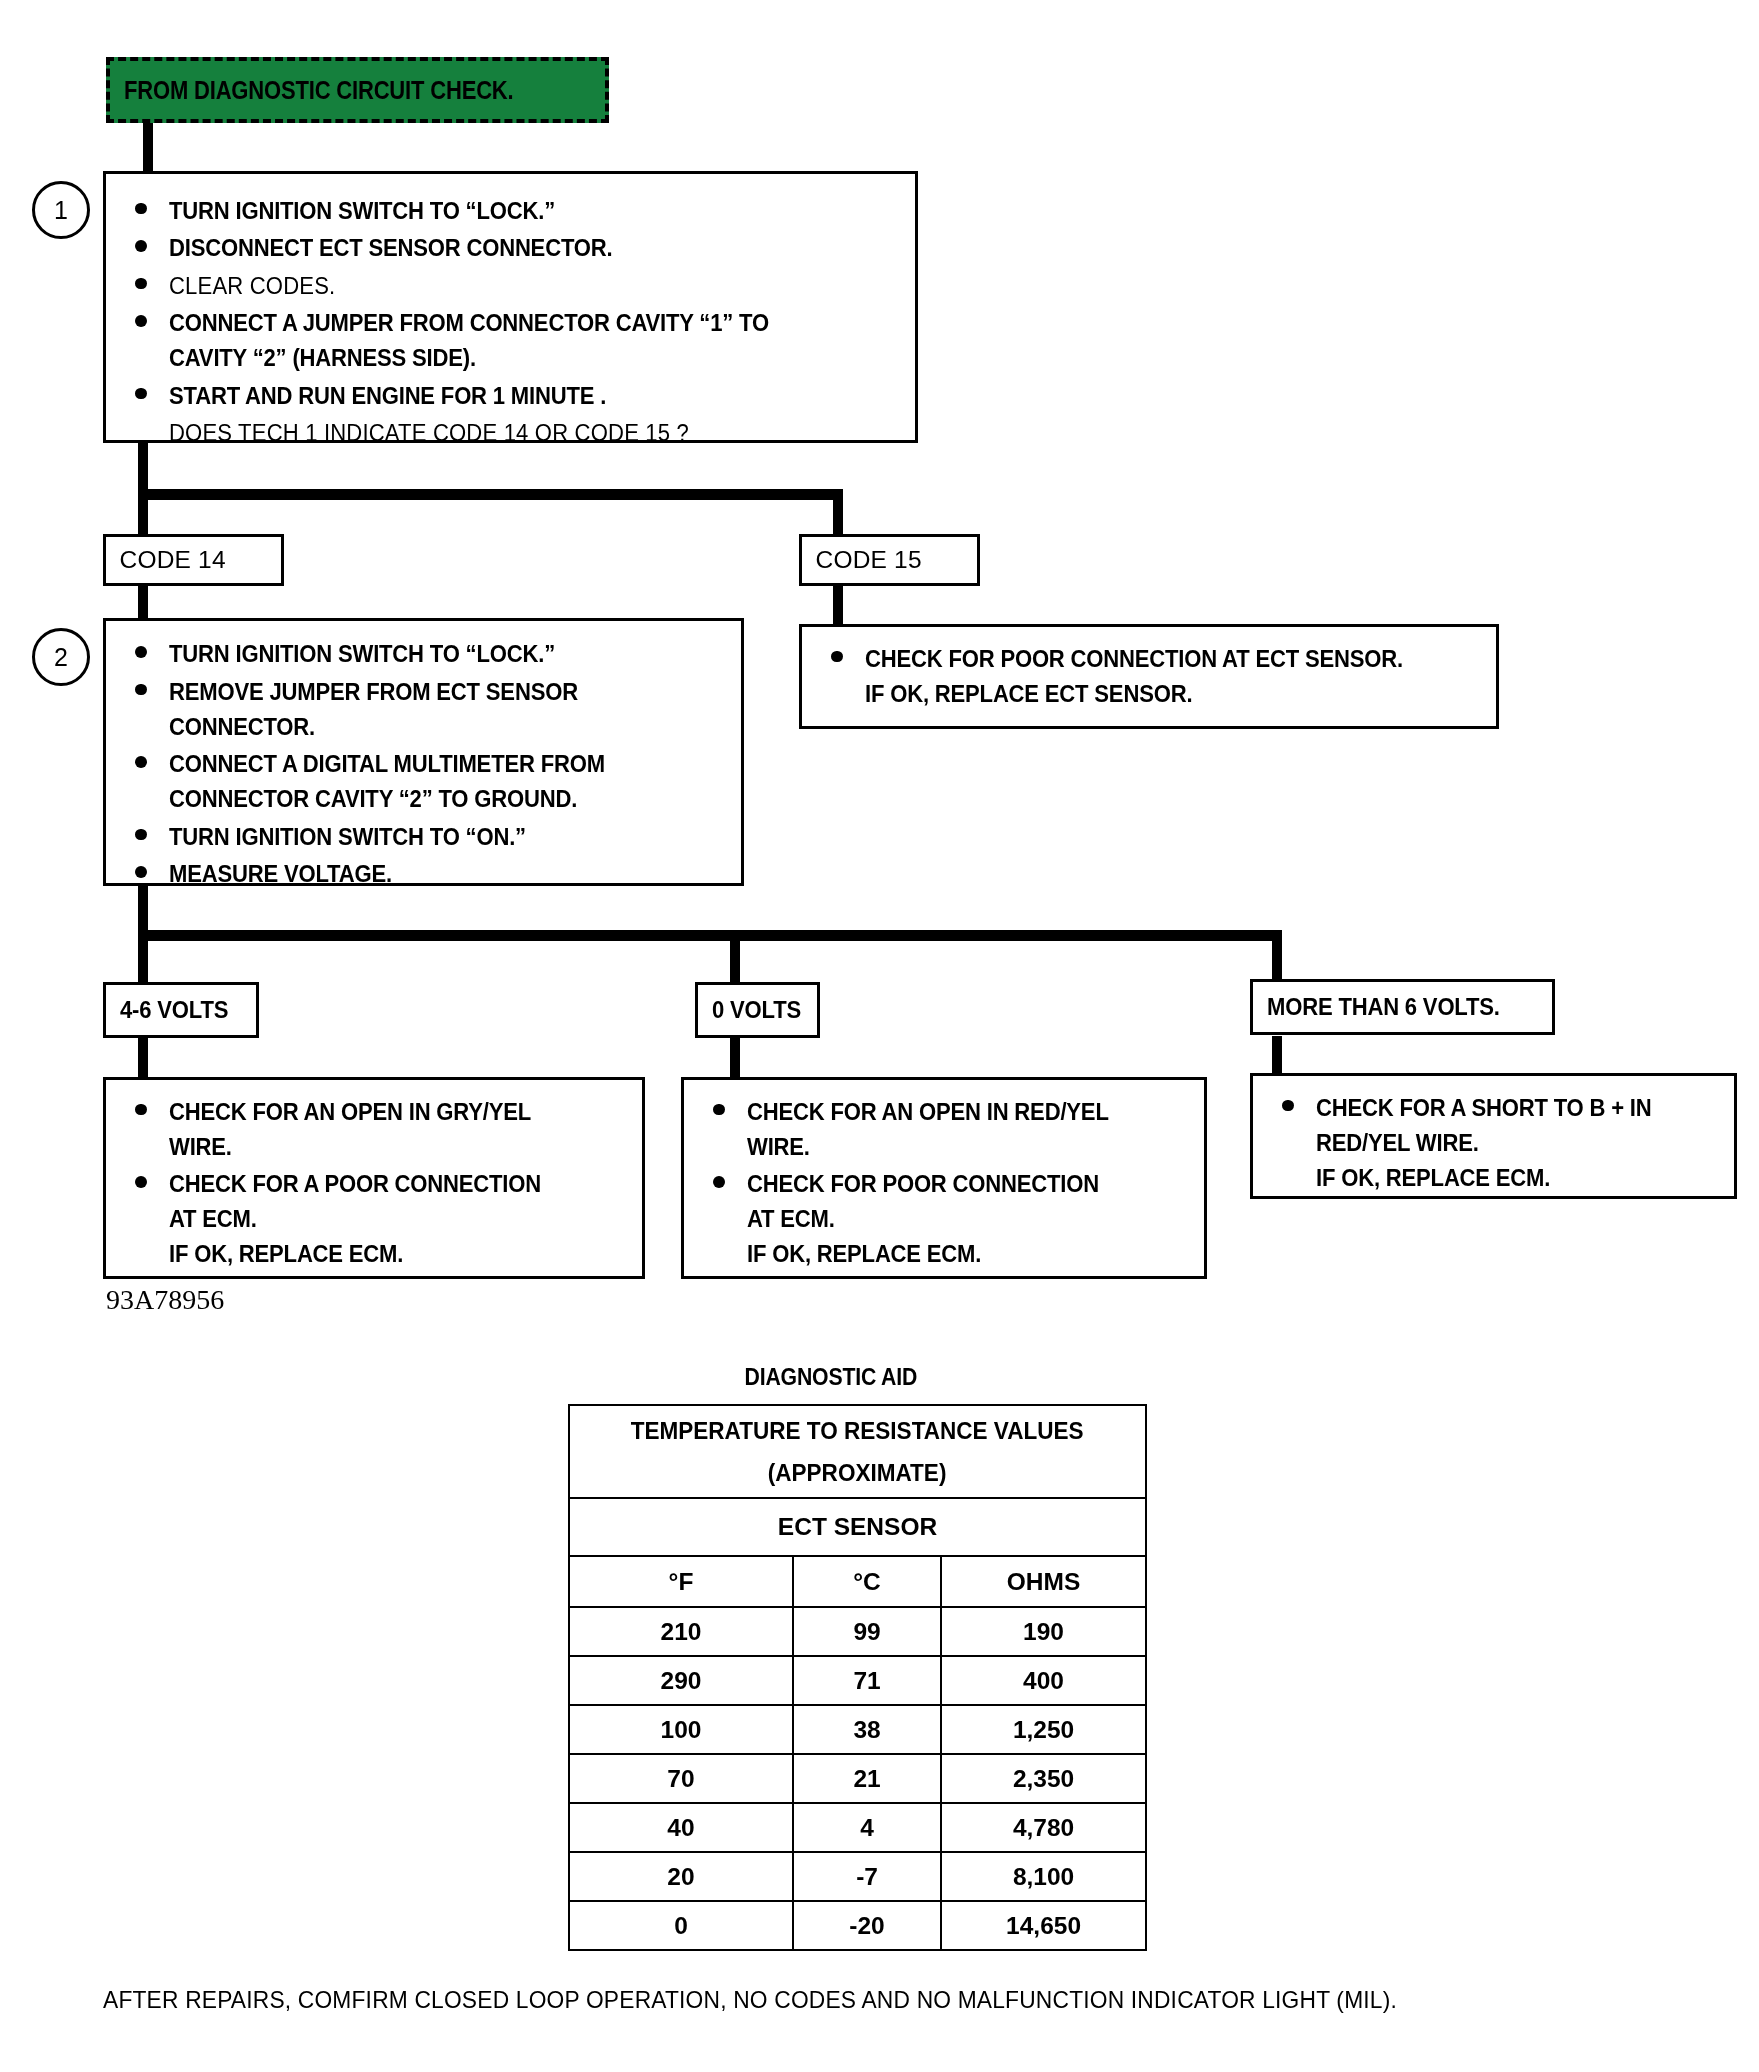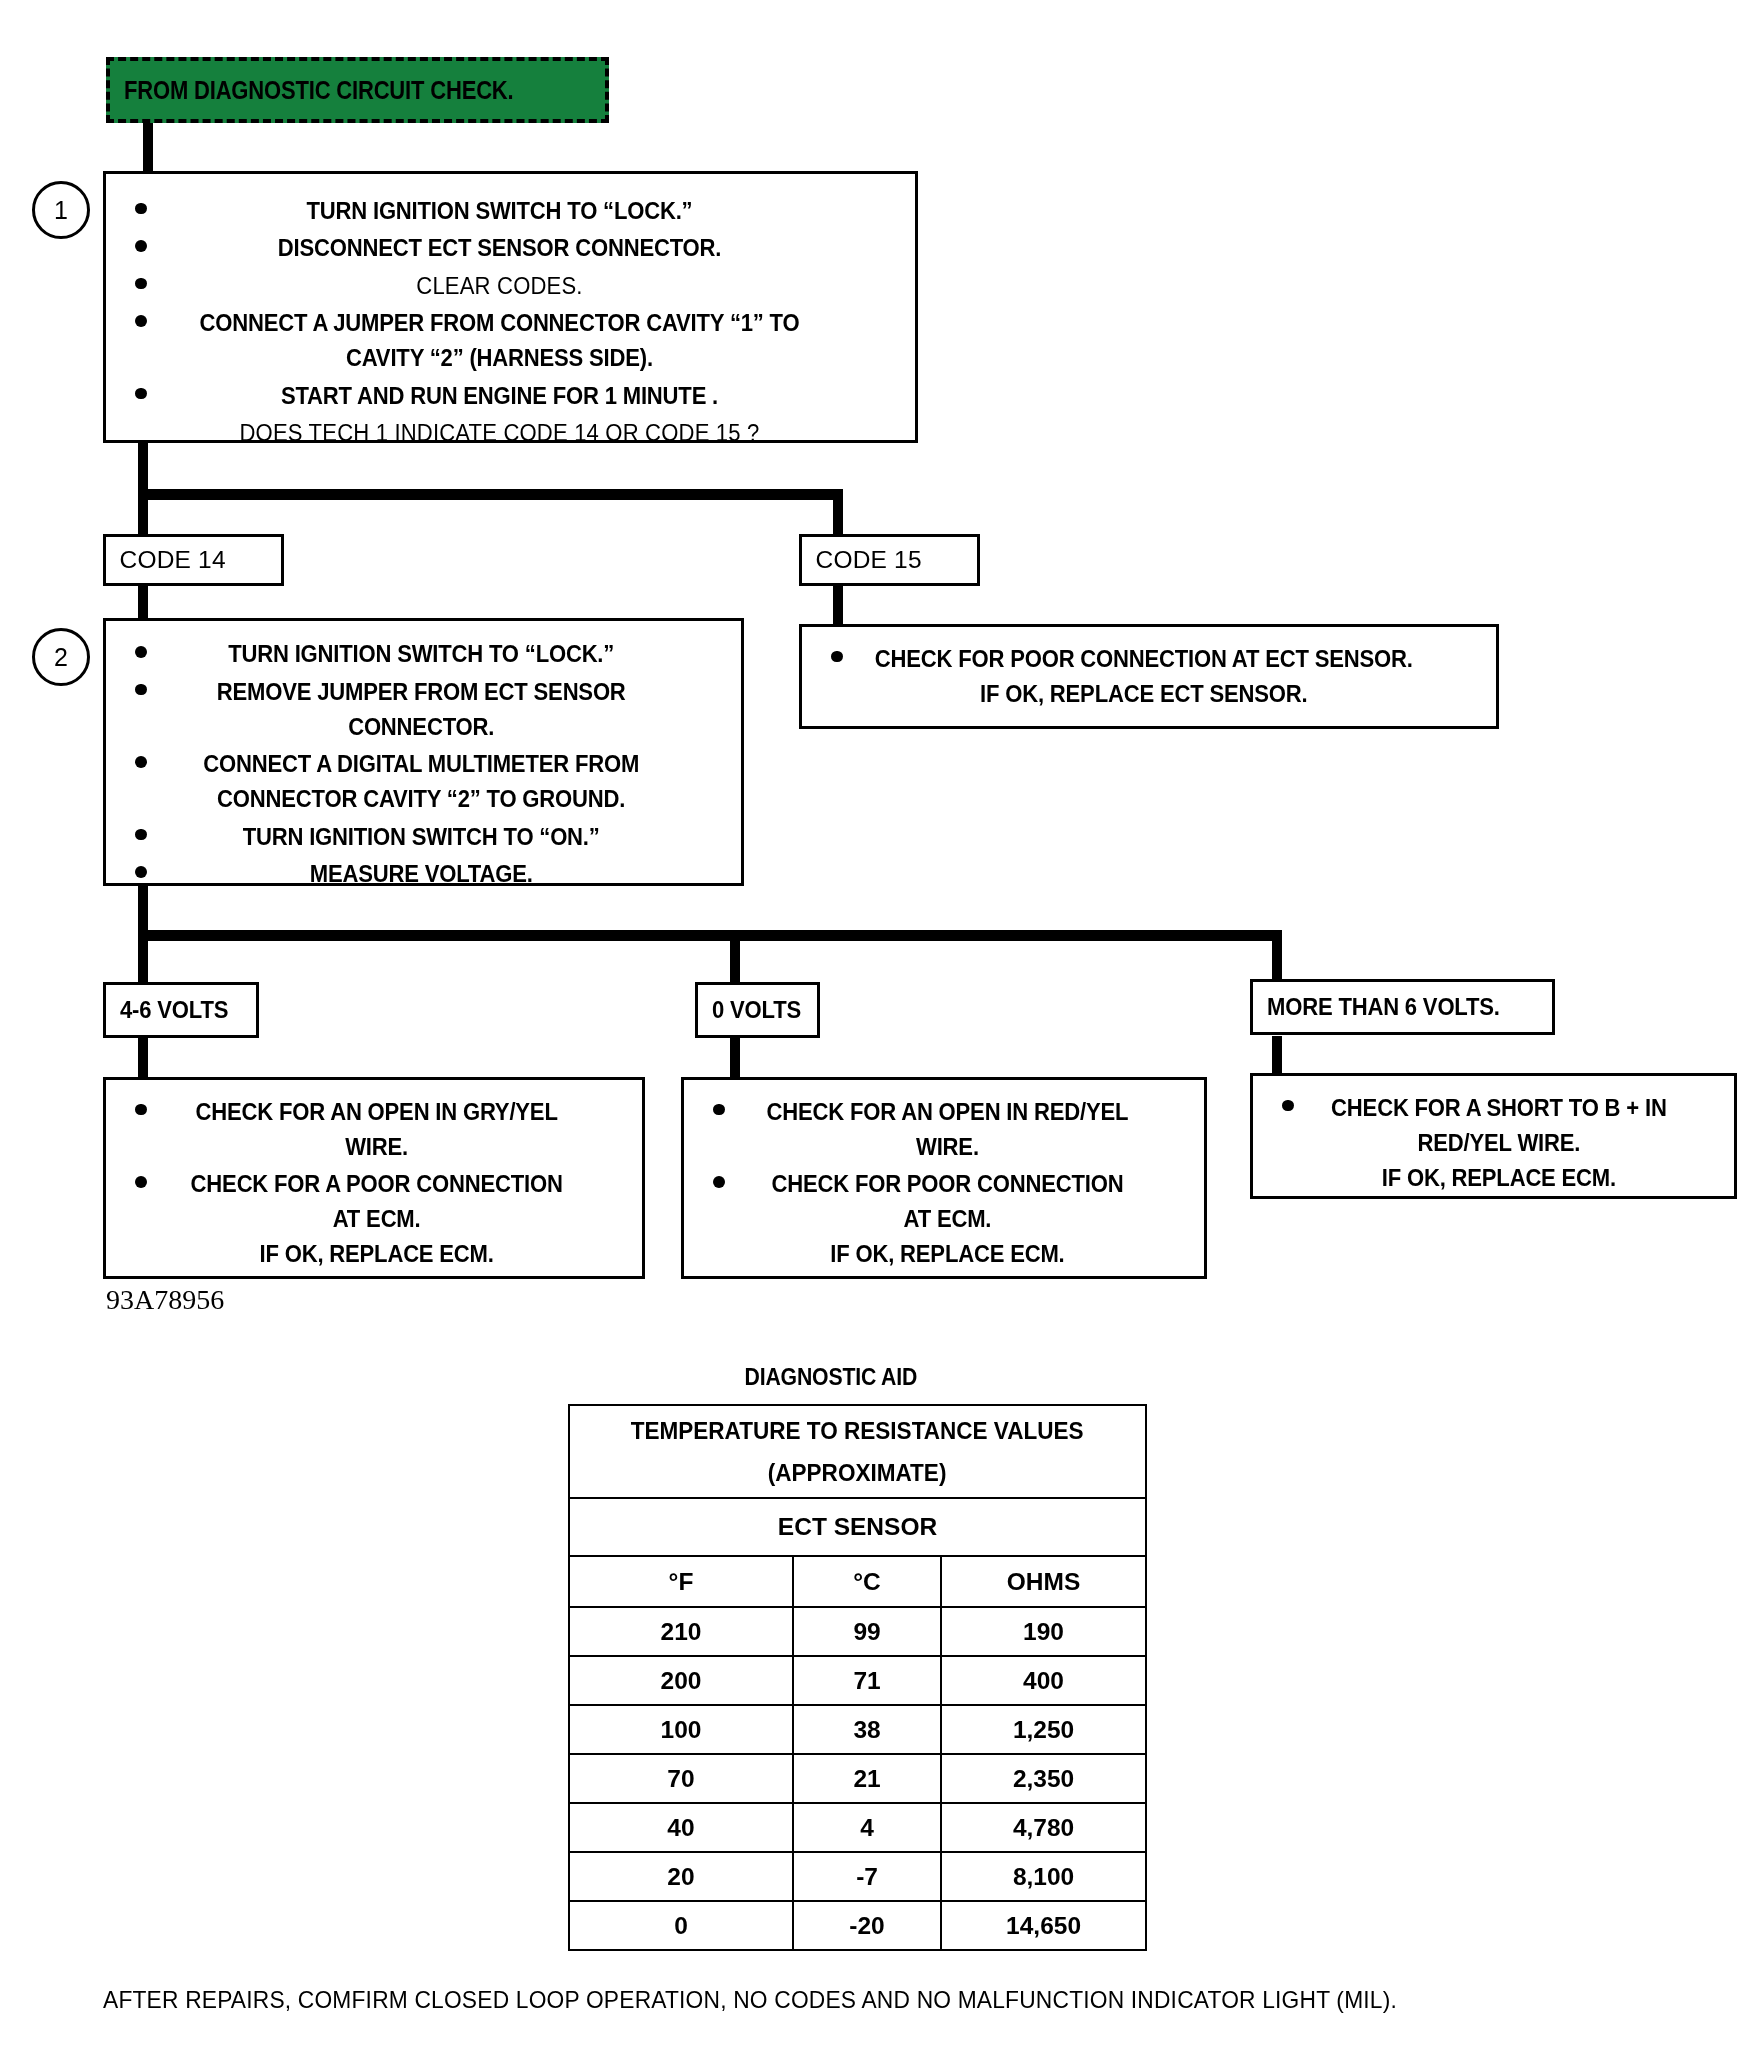--- a/index.html
+++ b/index.html
@@ -21,21 +21,20 @@
     position: absolute;
     background: #000000;
   }
 
   
   .box {
     position: absolute;
     box-sizing: border-box;
     border: 3.4px solid #000000;
     background: #ffffff;
-    text-align: center;
   }
   .box-dashed {
     position: absolute;
     box-sizing: border-box;
     border: 4.2px dashed #000000;
     background: #15803d;
     display: flex;
     align-items: center;
     padding-left: 13.5px;
   }
@@ -380,21 +379,21 @@
       <td class="hdr" style="width:148px;">°C</td>
       <td class="hdr" style="width:205px;">OHMS</td>
     </tr>
 
     <tr>
       <td class="val">210</td>
       <td class="val">99</td>
       <td class="val">190</td>
     </tr>
     <tr>
-      <td class="val">200</td>
+      <td class="val">290</td>
       <td class="val">71</td>
       <td class="val">400</td>
     </tr>
     <tr>
       <td class="val">100</td>
       <td class="val">38</td>
       <td class="val">1,250</td>
     </tr>
     <tr>
       <td class="val">70</td>

